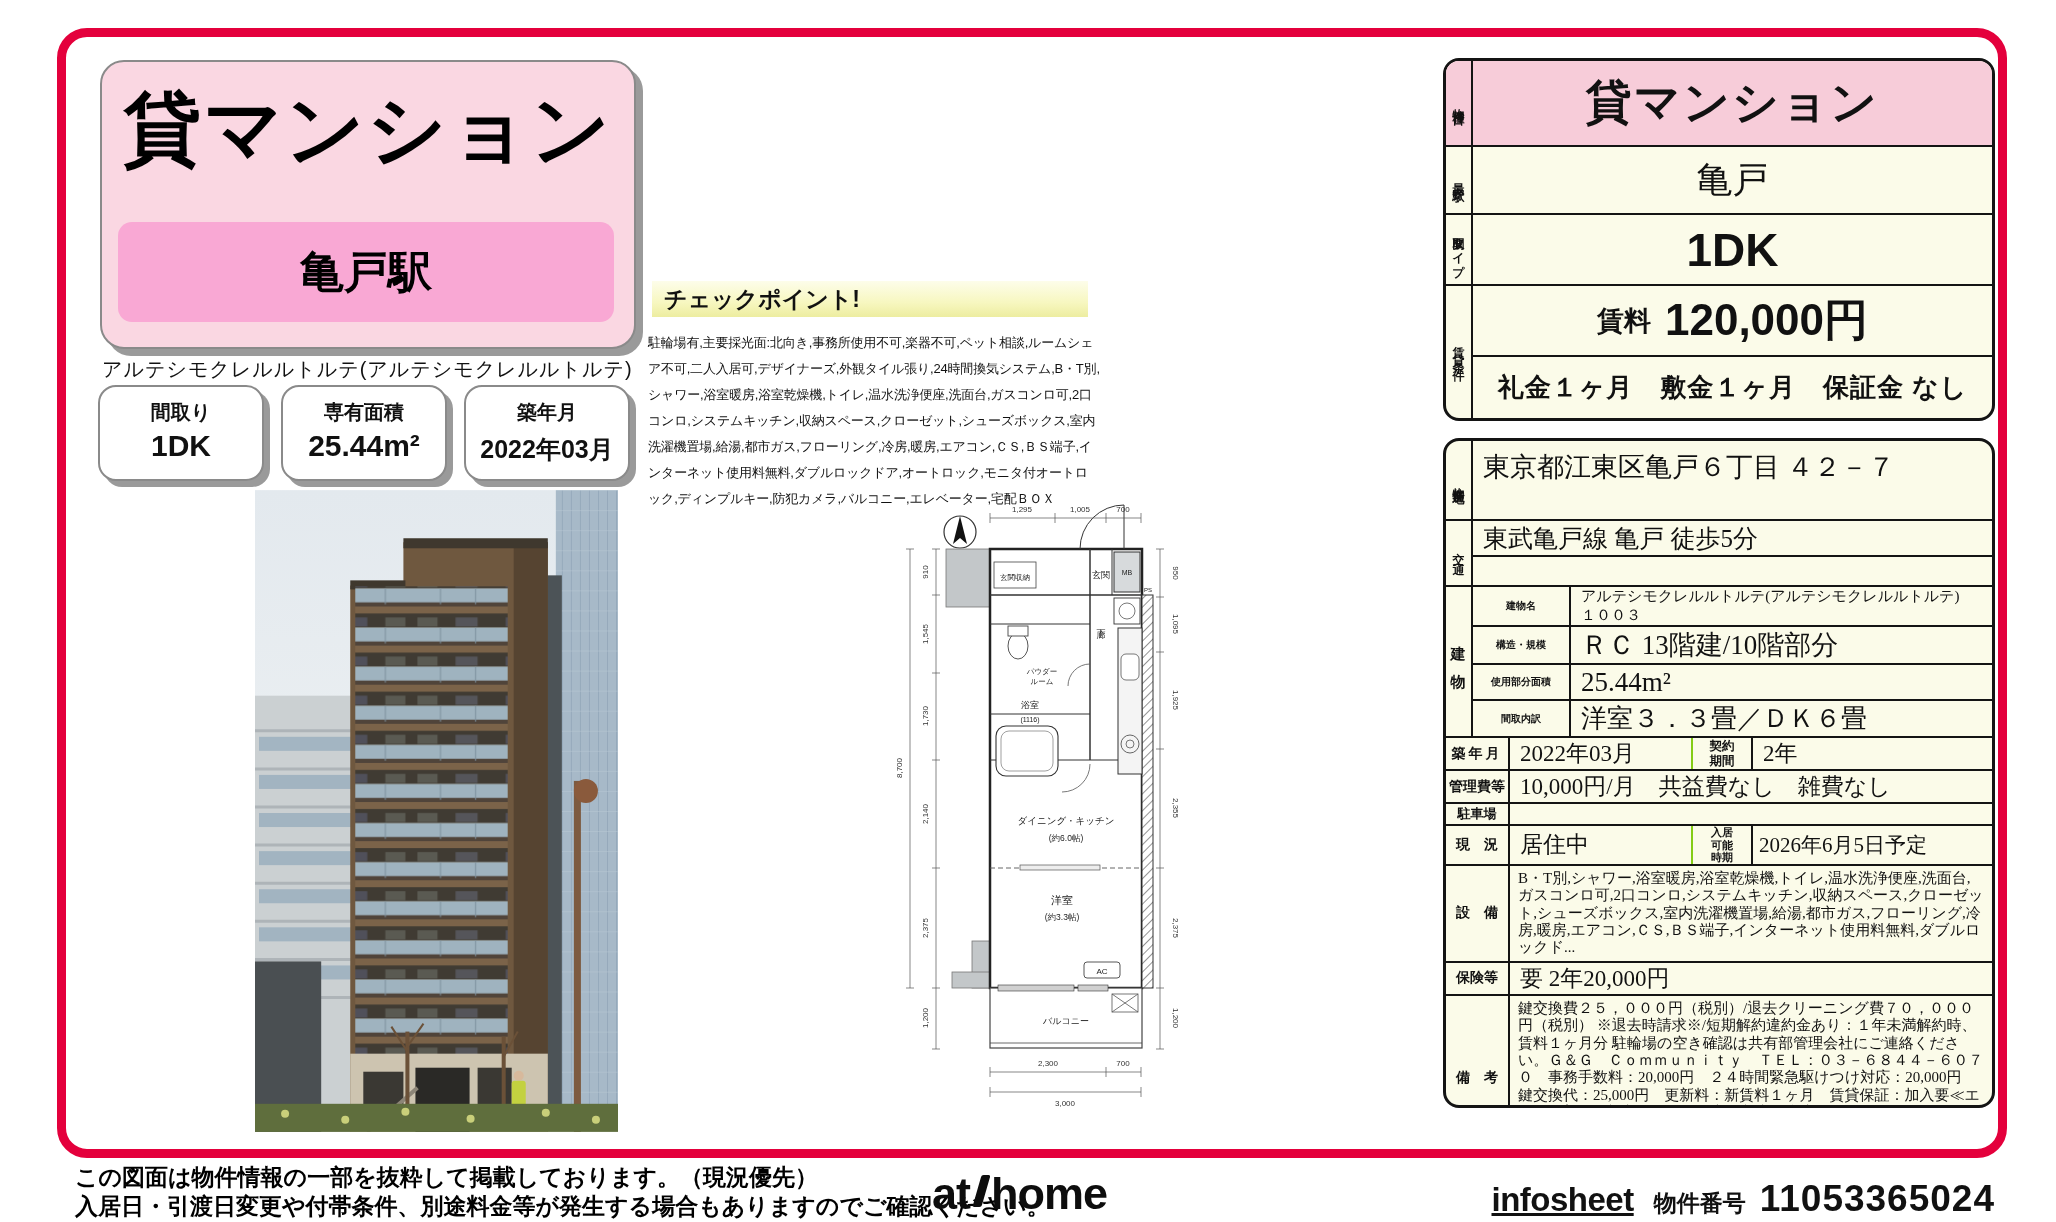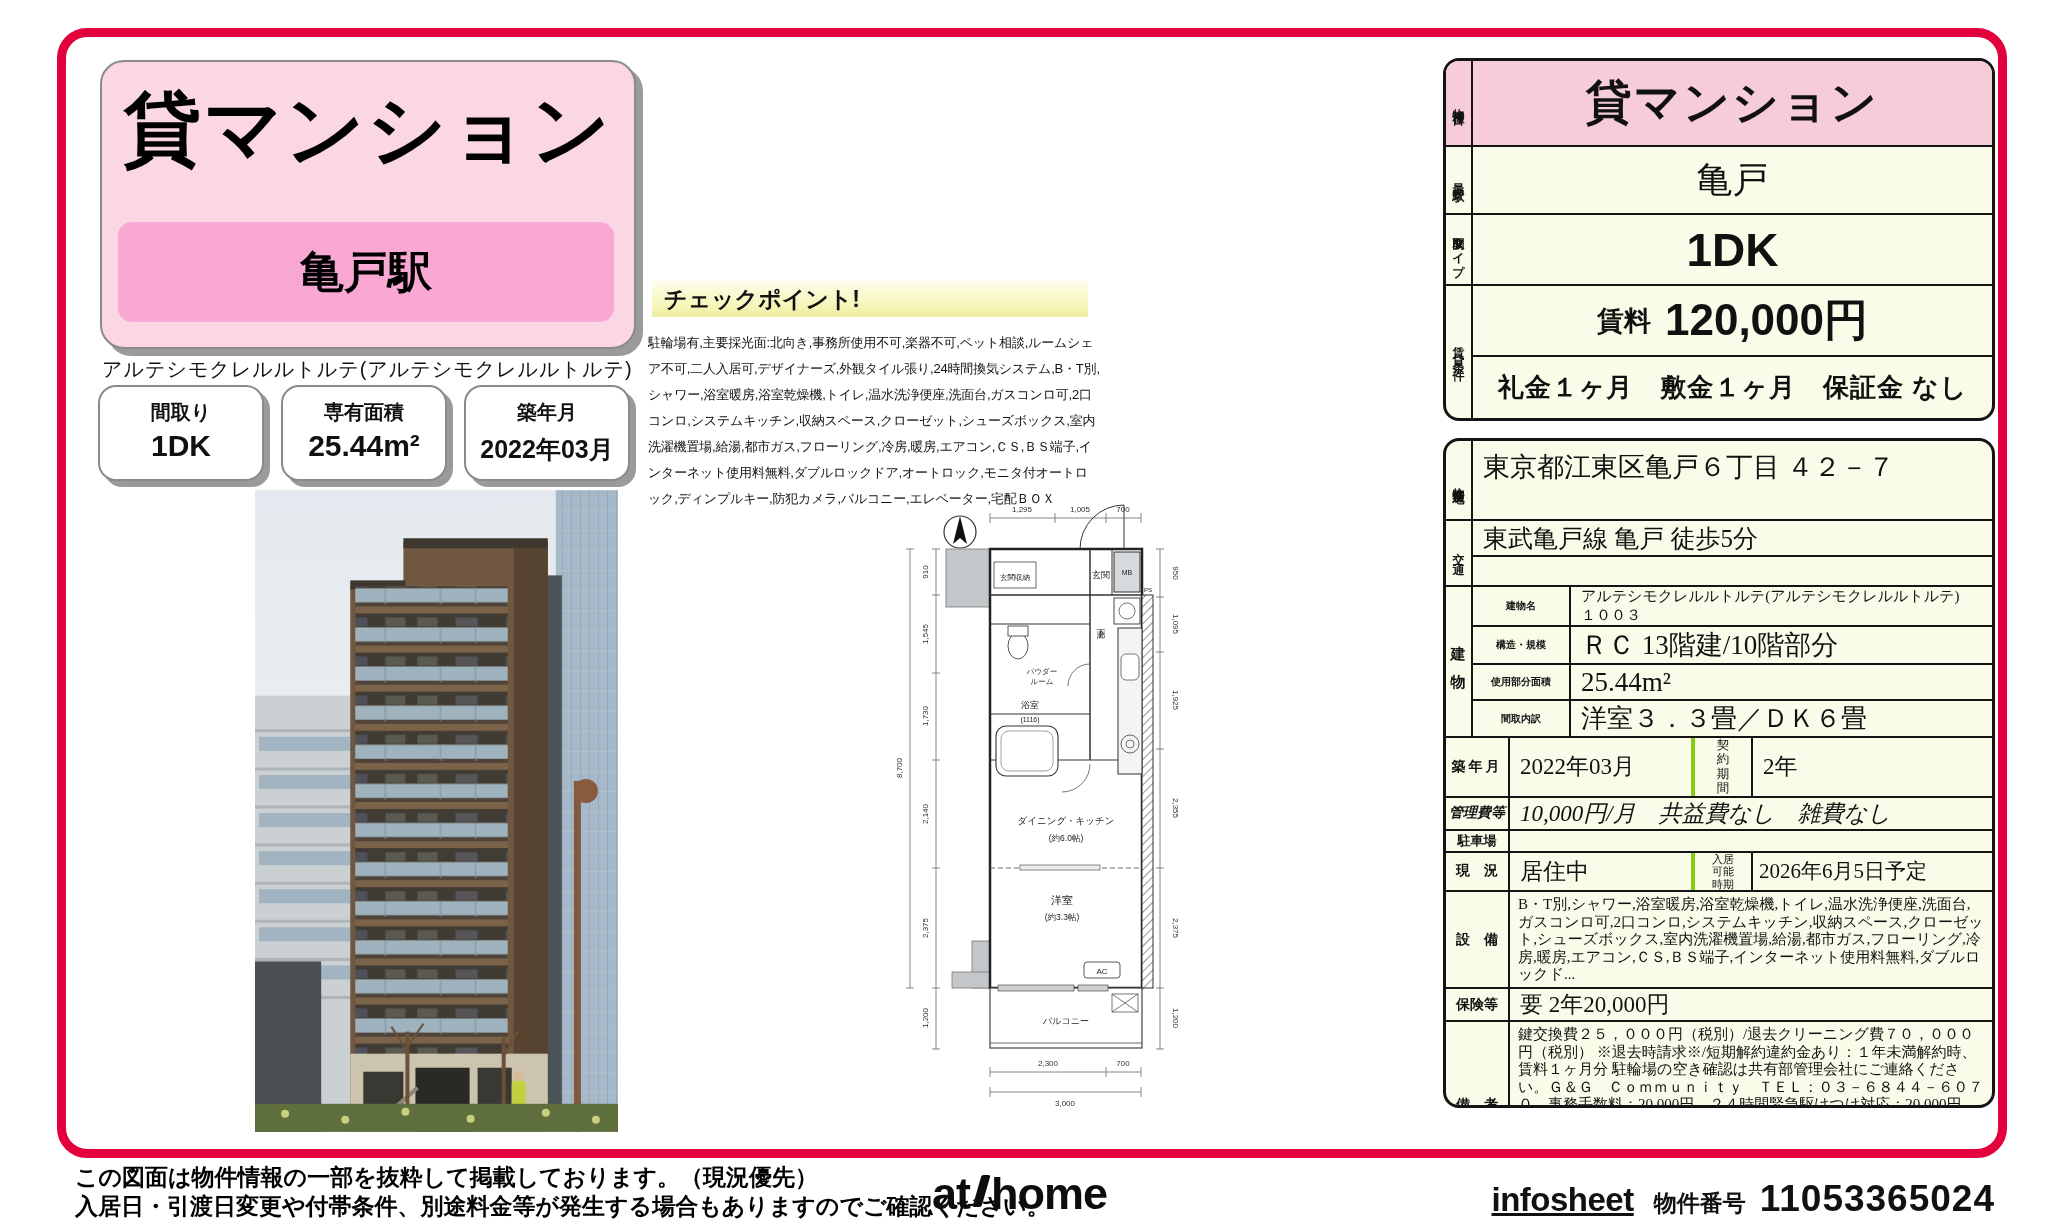--- a/index.html
+++ b/index.html
@@ -40,22 +40,22 @@
   .tbl{position:absolute;left:1443px;width:552px;background:#fbfbe9;border:3px solid #141414;
        border-radius:16px;overflow:hidden;display:flex;flex-direction:column;box-sizing:border-box;}
   .t-row{display:flex;box-sizing:border-box;}
   .t-row + .t-row{border-top:2px solid #141414;}
   .lab-v{flex:0 0 27px;display:flex;align-items:center;justify-content:center;border-right:2px solid #141414;box-sizing:border-box;}
   .vt{writing-mode:vertical-rl;text-orientation:upright;font-size:12px;font-weight:700;line-height:1;}
   .lab-h{flex:0 0 64px;display:flex;align-items:center;justify-content:center;font-size:14px;font-weight:700;
          border-right:2px solid #141414;box-sizing:border-box;text-align:center;}
   .sublab{flex:0 0 98px;display:flex;align-items:center;justify-content:center;font-size:10px;font-weight:700;
           border-right:2px solid #141414;box-sizing:border-box;text-align:center;line-height:1.2;padding:0 2px;}
-  .lab-mid{flex:0 0 62px;display:flex;align-items:center;justify-content:center;font-size:12.5px;font-weight:400;
-           border-left:4px solid #84cc16;border-right:2px solid #141414;box-sizing:border-box;text-align:center;line-height:1.15;padding:0 16px;}
+  .lab-mid{flex:0 0 62px;display:flex;align-items:center;justify-content:center;font-size:12.5px;font-weight:700;
+           border-left:2px solid #84cc16;border-right:2px solid #141414;box-sizing:border-box;text-align:center;line-height:1.15;padding:0 16px;}
   .val{flex:1;display:flex;align-items:center;padding:0 10px;box-sizing:border-box;
        font-family:"Liberation Serif","DejaVu Serif",serif;}
   .val.c{justify-content:center;padding:0;}
   .val.sans{font-family:"Liberation Sans","DejaVu Sans",sans-serif;}
   .fix181{flex:0 0 181px;}
   .col{flex:1;display:flex;flex-direction:column;}
   .subrow{display:flex;box-sizing:border-box;}
   .subrow + .subrow{border-top:2px solid #141414;}
   .pink{background:#f7ccd9;}
   .multiline{display:block;padding:4px 8px;line-height:1.16;}
@@ -402,21 +402,21 @@
           <div class="val" style="font-size:26px;">洋室３．３畳／ＤＫ６畳</div>
         </div>
       </div>
     </div>
     <div class="t-row" style="flex:0 0 31px;">
       <div class="lab-h" style="letter-spacing:3px;">築年月</div>
       <div class="val fix181" style="font-size:23px;">2022年03月</div>
       <div class="lab-mid">契約期間</div>
       <div class="val" style="font-size:23px;">2年</div>
     </div>
-    <div class="t-row" style="flex:0 0 32px;font-style:italic;">
+    <div class="t-row" style="flex:0 0 32px;">
       <div class="lab-h">管理費等</div>
       <div class="val" style="font-size:23px;">10,000円/月　共益費なし　雑費なし</div>
     </div>
     <div class="t-row" style="flex:0 0 22px;">
       <div class="lab-h" style="font-size:13px;">駐車場</div>
       <div class="val" style="font-size:18px;"></div>
     </div>
     <div class="t-row" style="flex:0 0 28px;">
       <div class="lab-h">現　況</div>
       <div class="val fix181" style="font-size:23px;">居住中</div>

